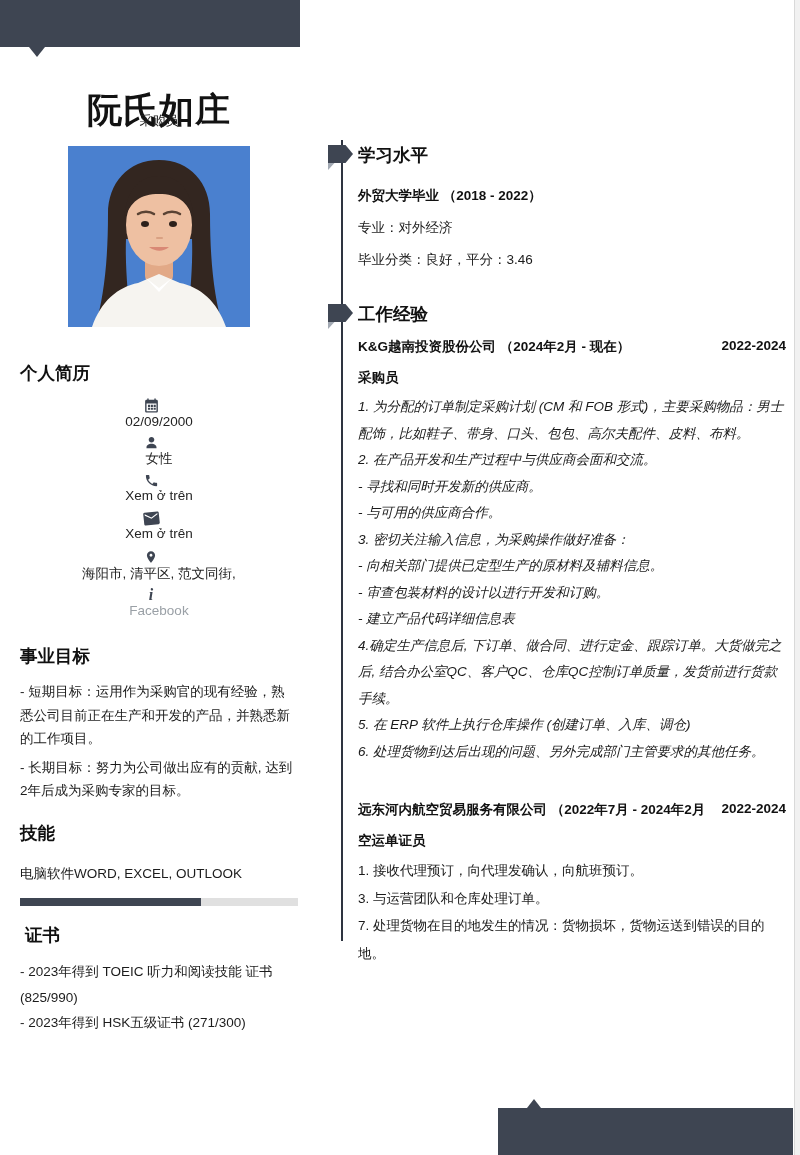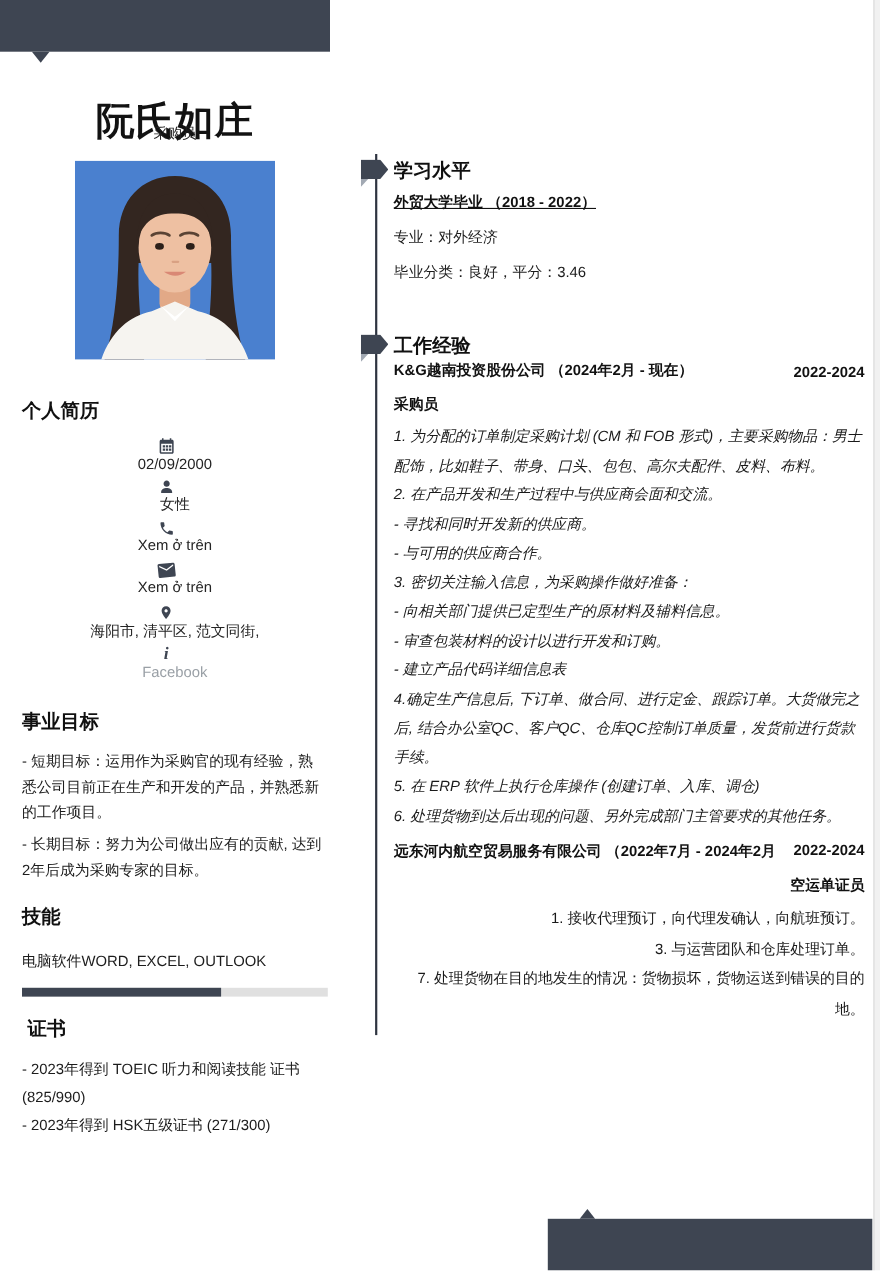--- a/index.html
+++ b/index.html
@@ -62,34 +62,34 @@
   .timeline{position:absolute;left:341px;top:140px;width:2px;height:801px;background:var(--line);}
 
   .sec-head{position:relative;}
   .marker{position:absolute;left:-30px;top:1px;width:25px;height:20px;}
   .marker-shadow{position:absolute;left:0;top:11px;width:13px;height:14px;background:#a2a9b3;
     clip-path:polygon(0 0,100% 0,0 100%);}
   .marker-body{position:absolute;left:0;top:0;width:25px;height:18px;background:var(--dark);
     clip-path:polygon(0 0,70% 0,100% 50%,70% 100%,0 100%);}
 
   .edu-sec{position:absolute;left:358px;top:144px;width:428px;}
-  .edu-school{margin-top:9px;font-weight:bold;font-size:13.5px;color:#111;text-decoration:underline;}
+  .edu-school{margin-top:21px;font-weight:bold;font-size:13.5px;color:#111;}
   .edu-line{margin-top:14px;font-size:13.5px;color:var(--text);}
 
   .exp-sec{position:absolute;left:358px;top:303px;width:428px;}
   .job-head{display:flex;justify-content:space-between;align-items:flex-start;
     font-weight:bold;font-size:13.5px;color:#111;white-space:nowrap;}
   .job-head .company{overflow:hidden;}
   .job-head .period{margin-left:12px;flex:none;}
-  .job1 .job-head{margin-top:3px;align-items:flex-end;}
+  .job1 .job-head{margin-top:13px;}
   .role{margin-top:13px;font-weight:bold;font-size:13.5px;color:#111;}
   .duties{margin-top:7px;}
   .duty{font-size:13.5px;line-height:26.5px;color:#1a1a1a;}
   .duties.italic .duty{font-style:italic;}
-  .job2{margin-top:10px;text-align:right;}
+  .job2{margin-top:36px;}
   .job2 .duty{line-height:27.5px;}
 </style>
 </head>
 <body>
 
 <div class="top-banner"></div>
 <div class="bottom-banner"></div>
 <div class="page-edge"></div>
 <div class="timeline"></div>
 

